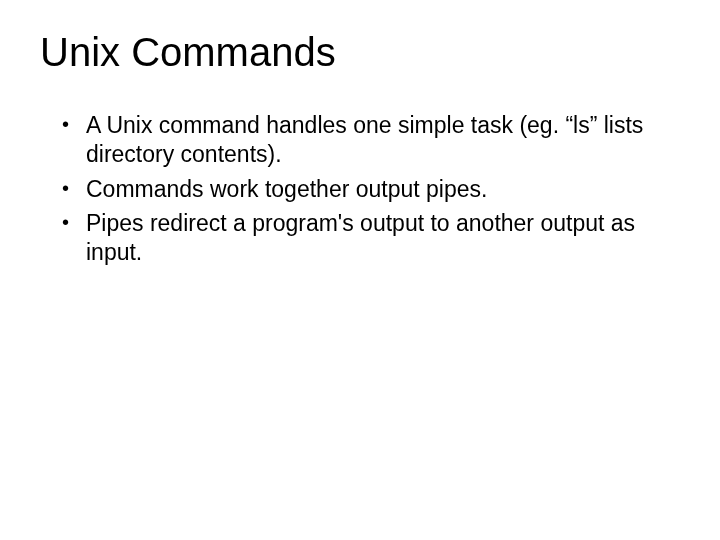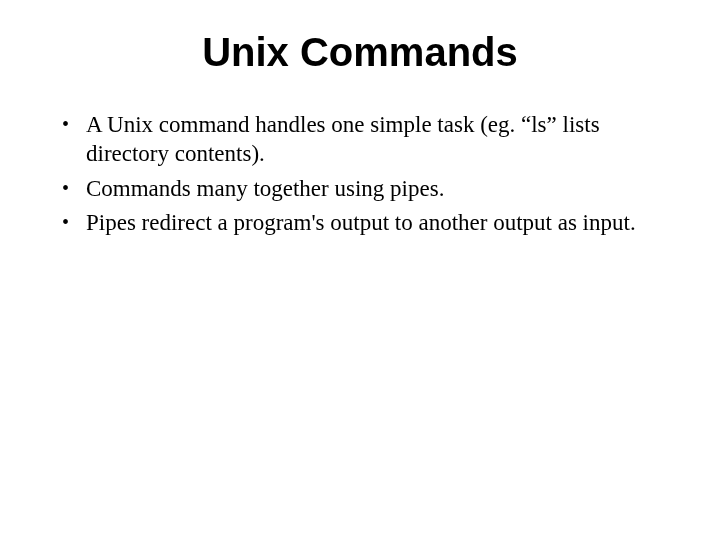--- a/index.html
+++ b/index.html
@@ -11,32 +11,30 @@
     font-family: Arial, Helvetica, sans-serif;
     color: #000000;
   }
   .slide {
     box-sizing: border-box;
     width: 720px;
     height: 540px;
     padding: 20px 40px 40px 40px;
   }
   .title {
-    text-align: center;
     font-size: 40px;
-    font-weight: 700;
+    font-weight: 400;
     margin: 10px 0 36px 0;
   }
   ul.bullets {
     list-style: none;
     padding: 0;
     margin: 1px 0 0 22px;
     font-size: 23px;
     line-height: 1.25;
-    font-family: Liberation Serif, serif;
   }
   ul.bullets > li {
     position: relative;
     padding-left: 24px;
     margin: 0 0 6px 0;
   }
   ul.bullets > li::before {
     content: "•";
     position: absolute;
     left: 0;
@@ -46,16 +44,16 @@
   }
 </style>
 </head>
 <body>
 
 <div class="slide">
   <h1 class="title">Unix Commands</h1>
 
   <ul class="bullets">
     <li>A Unix command handles one simple task (eg. “ls” lists directory contents).</li>
-    <li>Commands many together using pipes.</li>
+    <li>Commands work together output pipes.</li>
     <li>Pipes redirect a program's output to another output as input.</li>
   </ul>
 </div>
 
 </body></html>

